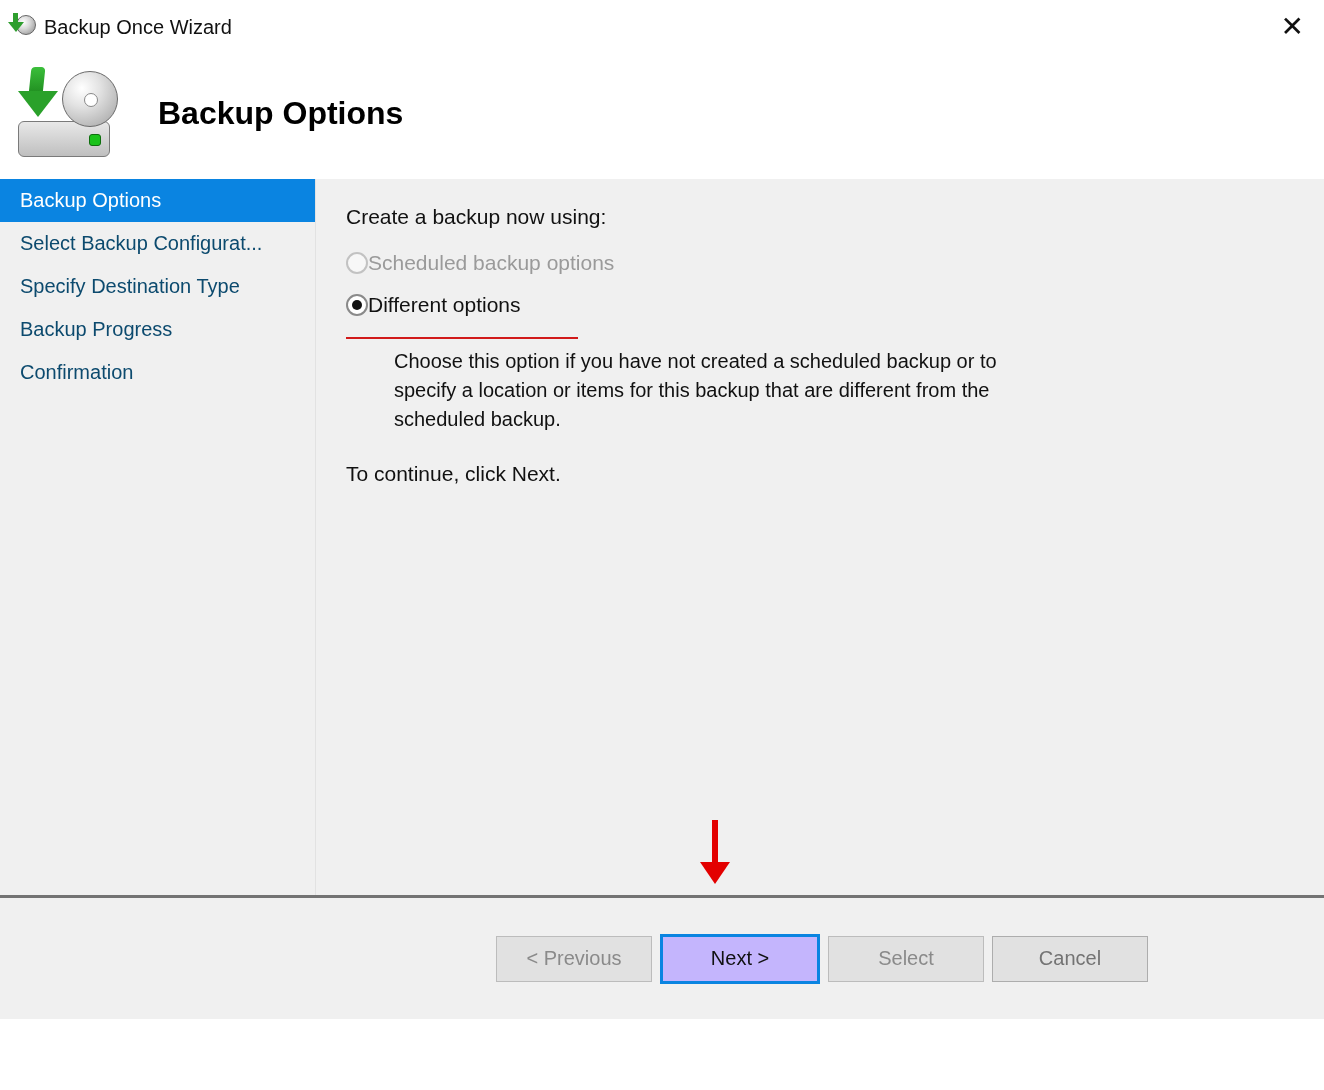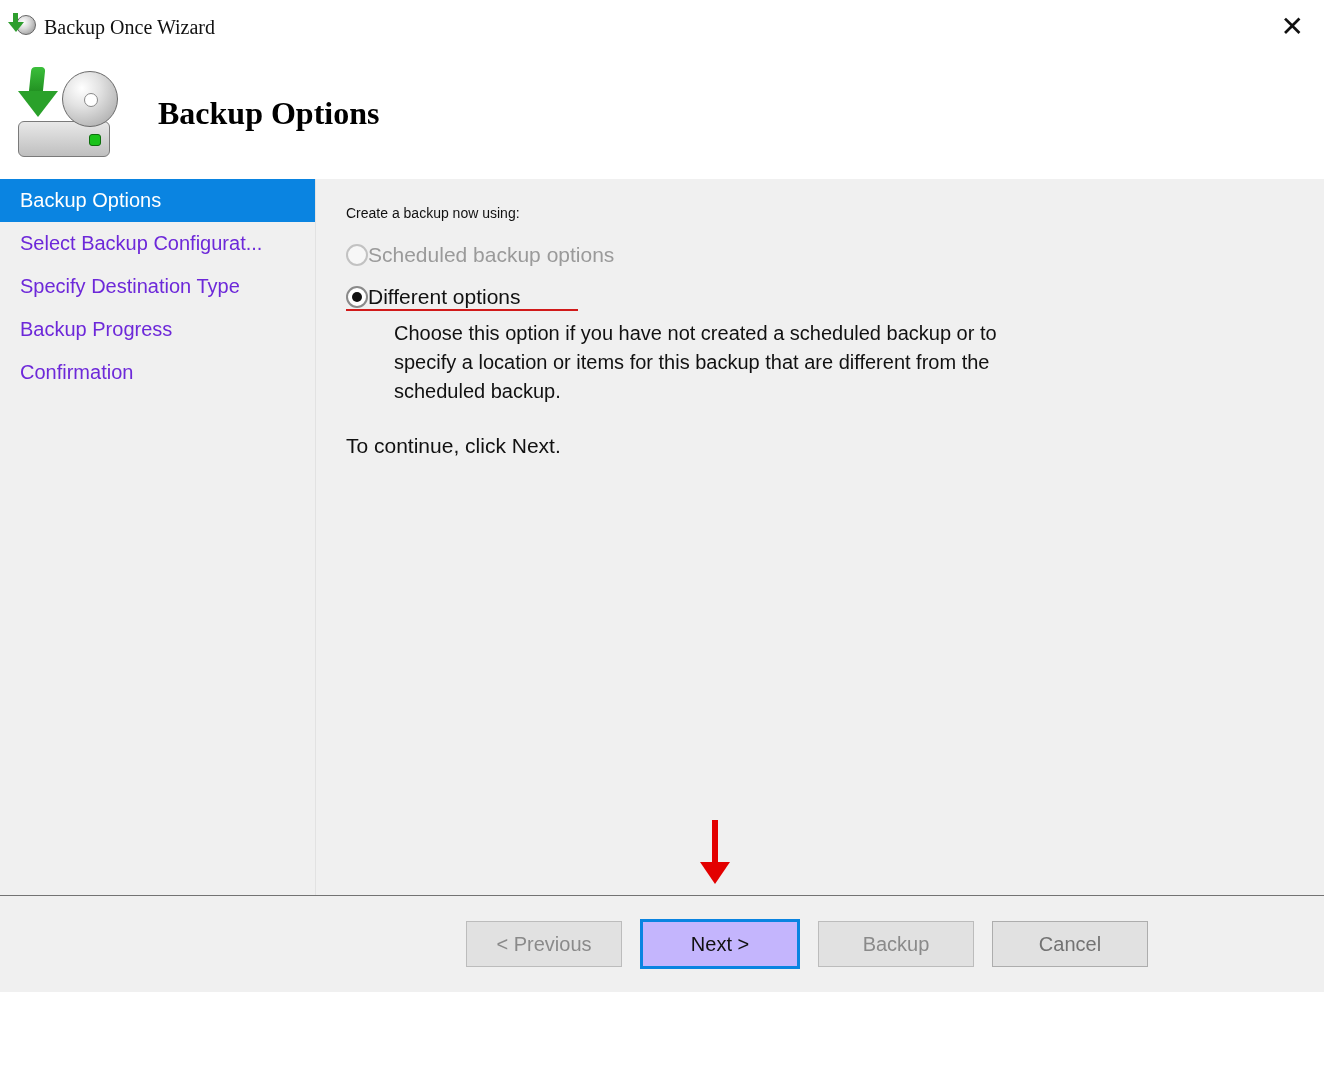--- a/index.html
+++ b/index.html
@@ -158,40 +158,40 @@
   
   .sidebar {
     width: 315px;
     box-sizing: border-box;
     background: #f0f0f0;
     padding-top: 0;
   }
   .sidebar .step {
     padding: 10px 20px;
     font-size: 20px;
-    color: #6d28d9;
+    color: #0c4a6e;
     white-space: nowrap;
     overflow: hidden;
     text-overflow: ellipsis;
   }
   .sidebar .step.selected {
     background: #0a84e1;
     color: #ffffff;
   }
 
   
   .content {
     flex: 1;
     padding: 26px 36px 10px 30px;
     box-sizing: border-box;
     border-left: 1px solid #e2e2e2;
     position: relative;
   }
   .content .prompt {
-    font-size: 14px;
+    font-size: 21px;
     margin-bottom: 22px;
   }
 
   .option {
     margin-bottom: 18px;
   }
   .option .option-head {
     display: flex;
     align-items: center;
     margin-bottom: 8px;
@@ -217,21 +217,21 @@
     background: #111;
     border-radius: 50%;
   }
   .option-label {
     font-size: 21px;
   }
   .option-label.disabled { color: #9a9a9a; }
   .option-head.underlined {
     width: 232px;
     border-bottom: 2px solid #d11a1a;
-    padding-bottom: 0;
+    padding-bottom: 20px;
   }
   .option .option-desc {
     margin-left: 48px;
     font-size: 20px;
     line-height: 1.45;
     color: #111;
     max-width: 630px;
   }
 
   .continue-line {
@@ -259,30 +259,30 @@
     position: absolute;
     left: -15px; top: -18px;
     width: 0; height: 0;
     border-left: 15px solid transparent;
     border-right: 15px solid transparent;
     border-top: 22px solid #e30000;
   }
 
   
   .footer {
-    height: 97px;
+    height: 124px;
     background: #f0f0f0;
     display: flex;
     align-items: center;
     justify-content: flex-end;
-    gap: 18px;
+    gap: 8px;
     padding-right: 176px;
     padding-left: 315px;
     box-sizing: border-box;
-    border-top: 1px solid #737373;
+    border-top: 3px solid #737373;
   }
   .btn {
     width: 154px;
     height: 44px;
     font-size: 20px;
     border: 1px solid #adadad;
     background: #e1e1e1;
     color: #737373;
     display: flex;
     align-items: center;
@@ -297,21 +297,21 @@
   .btn.primary {
     background: #c4b5fd;
     border: 3px solid #0a84e1;
     color: #111;
   }
 
   
   .root { position: relative; width: 1324px; height: 1090px; }
 
   
-  .header, .titlebar { background: #ffffff; font-family: Liberation Serif, serif; }
+  .header, .titlebar { background: #ffffff; }
 
 </style>
 </head>
 <body>
 
 <div class="root">
 
   <div class="titlebar">
     <div class="app-icon-small">
       <div class="disc"></div>
@@ -364,21 +364,21 @@
         <div class="option-desc">Choose this option if you have not created a scheduled backup or to specify a location or items for this backup that are different from the scheduled backup.</div>
       </div>
 
       <div class="continue-line">To continue, click Next.</div>
     </div>
   </div>
 
   <div class="footer">
     <div class="btn disabled">&lt; Previous</div>
     <div class="btn primary">Next &gt;</div>
-    <div class="btn disabled">Backup</div>
+    <div class="btn disabled">Select</div>
     <div class="btn">Cancel</div>
   </div>
 
   <div class="anno-arrow">
     <div class="shaft"></div>
     <div class="head"></div>
   </div>
 
 </div>
 

